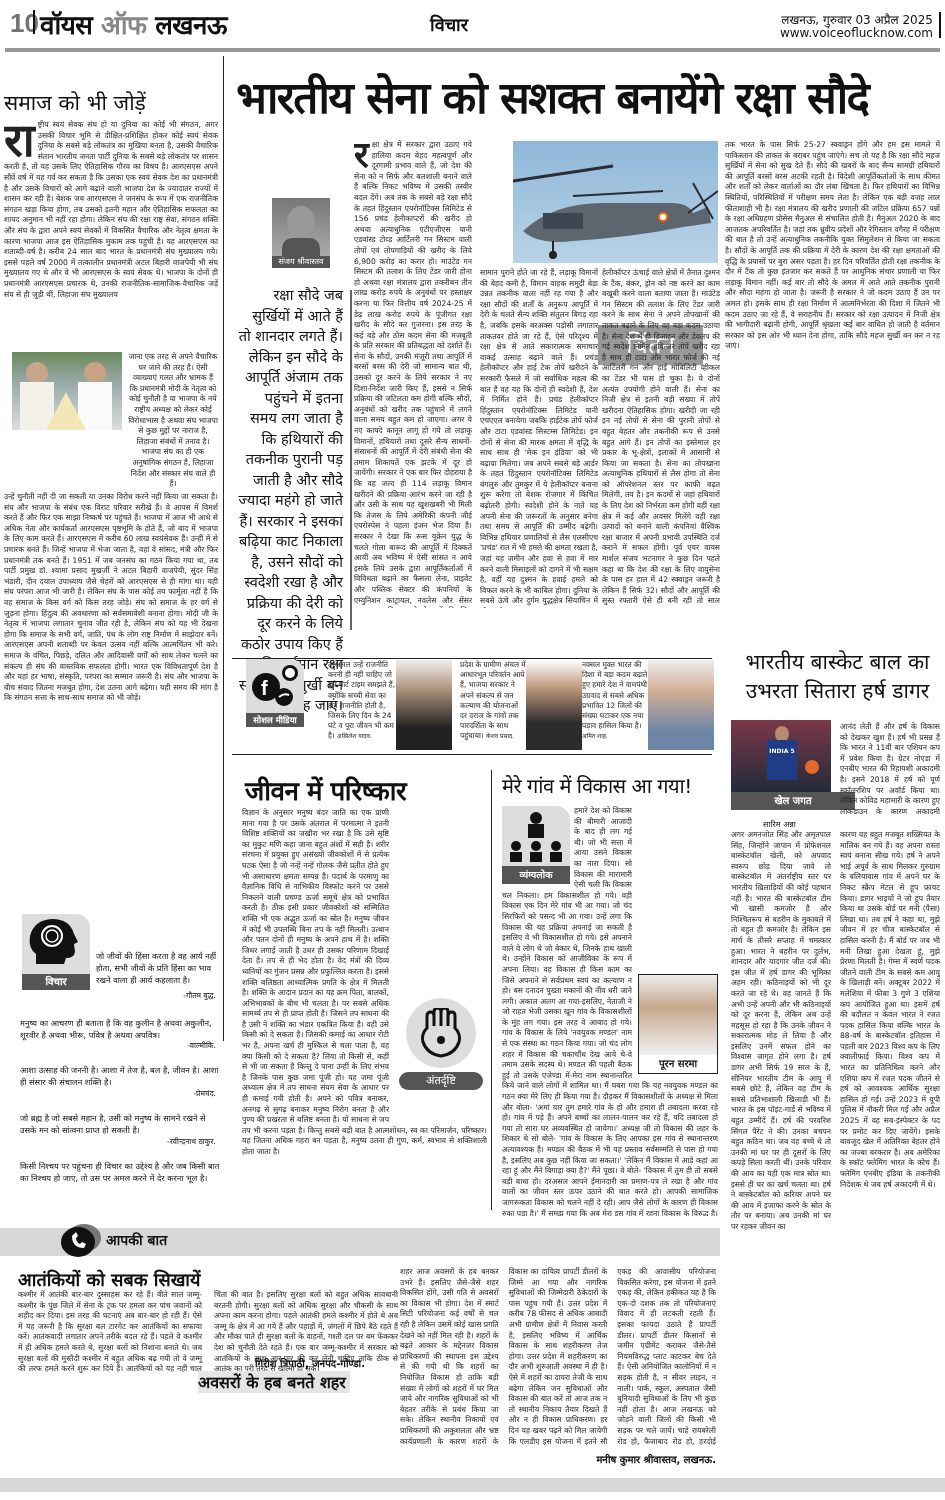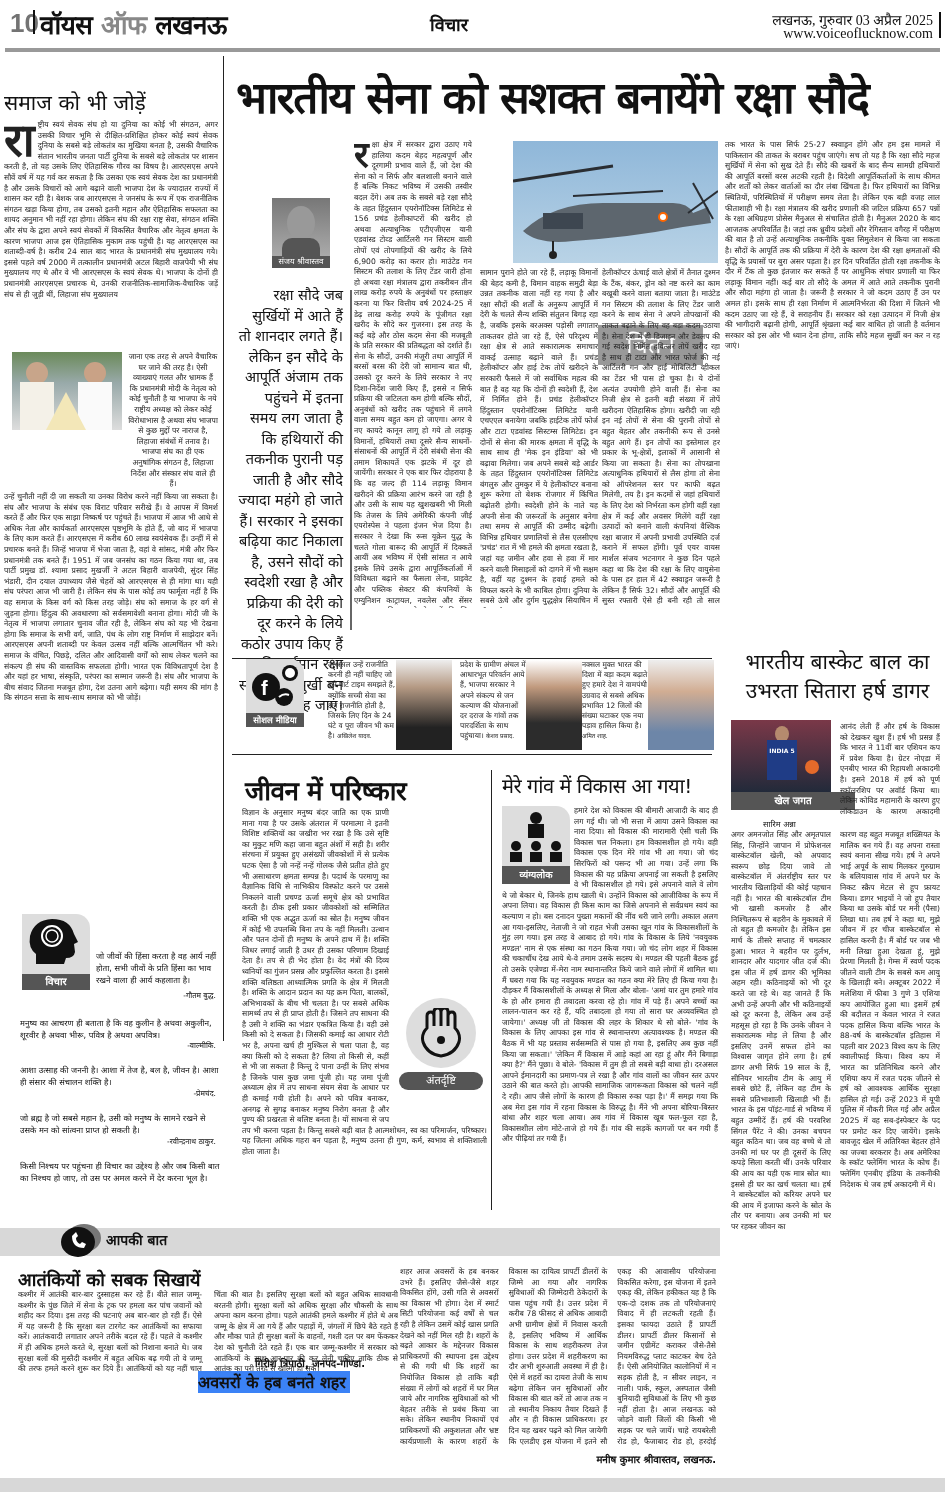--- a/index.html
+++ b/index.html
@@ -4,21 +4,21 @@
 <style>
 *{box-sizing:border-box;margin:0;padding:0;}
 html,body{width:945px;height:1500px;background:#fff;overflow:hidden;}
 body{font-family:"DejaVu Sans","Liberation Sans",sans-serif;color:#111;position:relative;}
 .abs{position:absolute;}
 .mast-num{left:10px;top:8px;font-size:26px;font-weight:bold;font-family:"Liberation Sans",sans-serif;color:#737373;}
 .mast-sep{left:33px;top:10px;width:2px;height:24px;background:#111;}
 .mast-name{left:40px;top:6px;font-size:26px;font-weight:bold;letter-spacing:-0.5px;}
 .mast-name .mid{color:#888;}
 .section-tag{left:430px;top:12px;font-size:18px;font-weight:bold;}
-.dateline{right:12px;top:14px;font-size:14px;text-align:right;line-height:13px;font-family:Liberation Serif, serif;}
+.dateline{right:12px;top:14px;font-size:12px;text-align:right;line-height:13px;}
 .top-rule{left:5px;top:48px;width:935px;height:4px;background:#999;}
 .col-rule{background:#222;width:1px;}
 .hdl{font-family:"DejaVu Sans","Liberation Sans",sans-serif;}
 .main-title{left:236px;top:66px;width:705px;font-size:44px;font-weight:bold;letter-spacing:-1.5px;white-space:nowrap;}
 .side-title{left:4px;top:88px;font-size:21px;}
 .txt{font-size:7.6px;line-height:10.6px;text-align:justify;color:#222;overflow:hidden;}
 .dropcap{float:left;font-size:46px;line-height:40px;font-weight:bold;margin-right:3px;}
 .cap-box{background:#666;color:#fff;padding:4px 6px;font-size:13px;line-height:18px;font-weight:bold;}
 .photo{background:#bbb;overflow:hidden;}
 .quote-big{font-size:14.5px;line-height:20.5px;text-align:right;color:#111;}
@@ -197,39 +197,43 @@
       <rect x="8" y="46" width="12" height="10" fill="#111"></rect>
     <circle cx="34" cy="40" r="5" fill="#111"></circle>
       <rect x="28" y="46" width="12" height="10" fill="#111"></rect>
     <circle cx="54" cy="40" r="5" fill="#111"></circle>
       <rect x="48" y="46" width="12" height="10" fill="#111"></rect>
   </svg>
   <div class="icon-label" style="font-size:9.5px;line-height:18px;">व्यंग्यलोक</div>
 </div>
 <div class="abs txt" style="left:502px;top:806px;width:216px;height:410px;">
   <div style="float:left;width:72px;height:78px;"></div>
+  <div style="float:right;width:80px;height:100px;margin:168px 0 4px 6px;border:1px solid #222;">
+    <div class="photo" style="height:80px;background:linear-gradient(180deg,#eee 0%,#c8a88c 40%,#f0f0f0 100%);"></div>
+    <div style="font-size:10px;font-weight:bold;text-align:center;line-height:18px;">पूरन सरमा</div>
+  </div>
   <span>हमारे देश को विकास की बीमारी आजादी के बाद ही लग गई थी। जो भी सत्ता में आया उसने विकास का नारा दिया। सो विकास की मारामारी ऐसी चली कि विकास चल निकला। हम विकासशील हो गये। वही विकास एक दिन मेरे गांव भी आ गया। जो चंद सिरफिरों को पसन्द भी आ गया। उन्हें लगा कि विकास की यह प्रक्रिया अपनाई जा सकती है इसलिए वे भी विकासशील हो गये। इसे अपनाने वाले वे लोग थे जो बेकार थे, जिनके हाथ खाली थे। उन्होंने विकास को आजीविका के रूप में अपना लिया। वह विकास ही किस काम का जिसे अपनाने से सर्वप्रथम स्वयं का कल्याण न हो। बस दनादन पुख्ता मकानों की नींव धरी जाने लगी। अकाल अलग आ गया-इसलिए, नेताजी ने जो राहत भेजी उसका खून गांव के विकासशीलों के मुंह लग गया। इस तरह वे आबाद हो गये। गांव के विकास के लिये 'नवयुवक मण्डल' नाम से एक संस्था का गठन किया गया। जो चंद लोग शहर में विकास की चकाचौंध देख आये थे-वे तमाम उसके सदस्य थे। मण्डल की पहली बैठक हुई तो उसके एजेण्डा में-मेरा नाम स्थानान्तरित किये जाने वाले लोगों में शामिल था। मैं घबरा गया कि यह नवयुवक मण्डल का गठन क्या मेरे लिए ही किया गया है। दौड़कर मैं विकासशीलों के अध्यक्ष से मिला और बोला- 'अमां यार तुम हमारे गांव के हो और हमारा ही तबादला करवा रहे हो। गांव में पड़े हैं। अपने बच्चों का लालन-पालन कर रहे हैं, यदि तबादला हो गया तो सारा घर अव्यवस्थित हो जायेगा।' अध्यक्ष जी तो विकास की लहर के शिकार थे सो बोले- 'गांव के विकास के लिए आपका इस गांव से स्थानान्तरण अत्यावश्यक है। मण्डल की बैठक में भी यह प्रस्ताव सर्वसम्मति से पास हो गया है, इसलिए अब कुछ नहीं किया जा सकता।' 'लेकिन मैं विकास में आड़े कहां आ रहा हूं और मैंने बिगाड़ा क्या है?' मैंने पूछा। वे बोले- 'विकास में तुम ही तो सबसे बड़ी बाधा हो। दरअसल आपने ईमानदारी का प्रमाण-पत्र ले रखा है और गांव वालों का जीवन स्तर ऊपर उठाने की बात करते हो। आपकी सामाजिक जागरूकता विकास को चलने नहीं दे रही। आप जैसे लोगों के कारण ही विकास रुका पड़ा है।' मैं समझ गया कि अब मेरा इस गांव में रहना विकास के विरुद्ध है। मैंने भी अपना बोरिया-बिस्तर बांधा और शहर चला आया। अब गांव में विकास खूब फल-फूल रहा है, विकासशील लोग मोटे-ताजे हो गये हैं। गांव की सड़कें कागजों पर बन गयी हैं और पीढ़ियां तर गयी हैं।</span>
 </div>
 
 <div class="abs band" style="left:0px;top:1228px;width:720px;height:28px;"></div>
 <div class="abs" style="left:58px;top:1222px;width:44px;height:40px;">
   <svg width="44" height="40" viewBox="0 0 44 40">
     <ellipse cx="26" cy="16" rx="17" ry="14" fill="#777"></ellipse>
     <ellipse cx="20" cy="20" rx="17" ry="15" fill="#111"></ellipse>
     <path d="M14 14 Q14 26 26 26 L28 22 L24 20 L22 22 Q18 20 18 16 L20 14 L18 10 Z" fill="#fff"></path>
   </svg>
 </div>
 <div class="abs" style="left:106px;top:1230px;font-size:14px;font-weight:bold;">आपकी बात</div>
 
 <div class="abs hdl" style="left:18px;top:1267px;font-size:18px;font-weight:bold;">आतंकियों को सबक सिखायें</div>
 <div class="abs txt" style="left:18px;top:1290px;width:380px;height:150px;column-count:2;column-gap:12px;">
   <span>कश्मीर में आतंकी बार-बार दुस्साहस कर रहे हैं। बीते साल जम्मू-कश्मीर के पुंछ जिले में सेना के ट्रक पर हमला कर पांच जवानों को शहीद कर दिया। इस तरह की घटनाएं अब बार-बार हो रही हैं। ऐसे में यह जरूरी है कि सुरक्षा बल टारगेट कर आतंकियों का सफाया करें। आतंकवादी लगातार अपने तरीके बदल रहे हैं। पहले वे कश्मीर में ही अधिक हमले करते थे, सुरक्षा बलों को निशाना बनाते थे। जब सुरक्षा बलों की मुस्तैदी कश्मीर में बहुत अधिक बढ़ गयी तो वे जम्मू की तरफ हमले करने शुरू कर दिये हैं। आतंकियों को यह नहीं चाल चिंता की बात है। इसलिए सुरक्षा बलों को बहुत अधिक सावधानी बरतनी होगी। सुरक्षा बलों को अधिक सुरक्षा और चौकसी के साथ अपना काम करना होगा। पहले आतंकी हमले कश्मीर में होते थे अब जम्मू के क्षेत्र में आ गये हैं और पहाड़ों में, जंगलों में छिपे बैठे रहते हैं और मौका पाते ही सुरक्षा बलों के वाहनों, गश्ती दल पर बम फेंककर देश को चुनौती देते रहते हैं। एक बार जम्मू-कश्मीर में सरकार को आतंकियों के साथ आर-पार की कर लेनी चाहिए ताकि ठीक से आतंक का पूरी तरह से खात्मा हो सके।</span>
 </div>
 
 <div class="abs author" style="left:195px;top:1356px;width:170px;">गिरीश त्रिपाठी, जनपद-गोण्डा.</div>
 
-<div class="abs hdl" style="left:198px;top:1371px;font-size:16px;font-weight:bold;background:#3b82f6;padding-right:4px;">अवसरों के हब बनते शहर</div>
+<div class="abs hdl" style="left:198px;top:1371px;font-size:16px;font-weight:bold;background:#e5e5e5;padding-right:4px;">अवसरों के हब बनते शहर</div>
 <div class="abs txt" style="left:400px;top:1267px;width:316px;height:183px;column-count:3;column-gap:10px;">
   <span>शहर आज अवसरों के हब बनकर उभरे हैं। इसलिए जैसे-जैसे शहर विकसित होंगे, उसी गति से अवसरों का विकास भी होगा। देश में स्मार्ट सिटी परियोजना कई वर्षों से चल रही है लेकिन उसमें कोई खास प्रगति देखने को नहीं मिल रही है। शहरों के बढ़ते आकार के मद्देनजर विकास प्राधिकरणों की स्थापना इस उद्देश्य से की गयी थी कि शहरों का नियोजित विकास हो ताकि बड़ी संख्या में लोगों को शहरों में घर मिल जाये और नागरिक सुविधाओं को भी बेहतर तरीके से प्रबंध किया जा सके। लेकिन स्थानीय निकायों एवं प्राधिकरणों की अकुशलता और भ्रष्ट कार्यप्रणाली के कारण शहरों के विकास का दायित्व प्रापर्टी डीलरों के जिम्मे आ गया और नागरिक सुविधाओं की जिम्मेदारी ठेकेदारों के पास पहुंच गयी है। उत्तर प्रदेश में करीब 78 फीसद से अधिक आबादी अभी ग्रामीण क्षेत्रों में निवास करती है, इसलिए भविष्य में आर्थिक विकास के साथ शहरीकरण तेज होगा। उत्तर प्रदेश में शहरीकरण का दौर अभी शुरुआती अवस्था में ही है। ऐसे में शहरों का दायरा तेजी के साथ बढ़ेगा लेकिन जन सुविधाओं और विकास की बात करें तो आज तक न तो स्थानीय निकाय तैयार दिखते हैं और न ही विकास प्राधिकरण। हर दिन यह खबर पढ़ने को मिल जायेगी कि एलडीए इस योजना में इतने सौ एकड़ की आवासीय परियोजना विकसित करेगा, इस योजना में इतने एकड़ की, लेकिन हकीकत यह है कि एक-दो दशक तक तो परियोजनाएं विवाद में ही लटकती रहती हैं। इसका फायदा उठाते हैं प्रापर्टी डीलर। प्रापर्टी डीलर किसानों से जमीन एग्रीमेंट कराकर जैसे-तैसे नियमविरुद्ध प्लाट काटकर बेच देते हैं। ऐसी अनियोजित कालोनियों में न सड़क होती है, न सीवर लाइन, न नाली। पार्क, स्कूल, अस्पताल जैसी बुनियादी सुविधाओं के लिए भी कुछ नहीं होता है। आज लखनऊ को जोड़ने वाली जिलों की किसी भी सड़क पर चले जायें। चाहे रायबरेली रोड हो, फैजाबाद रोड हो, हरदोई रोड हो या सीतापुर रोड अथवा सुल्तानपुर रोड, लखनऊ से पन्द्रह-बीस किलो मीटर आगे तक प्लाटिंग हो चुकी है। कहीं भी नियोजित विकास की संभावना नहीं बची है। यह सब विकास प्राधिकरणों एवं विकास की असफलता है। हर दिन नियोजित विकास करने की योजना बनाने वाला एलडीए एक तरफ तो लखनऊ में घर बनाने के लिए एक नयी रोक लगा रहा है कि 40 मीटर काईडब्ल्यूएस, एलआईजी के लिए होगा, वहीं दूसरी तरफ बहुमंजिली इमारतें लगातार बढ़ रही हैं।</span>
 </div>
 <div class="abs author" style="left:520px;top:1452px;width:196px;">मनीष कुमार श्रीवास्तव, लखनऊ.</div>
 
 <div class="abs band" style="left:0px;top:1478px;width:945px;height:14px;"></div>
 
 </body></html>

